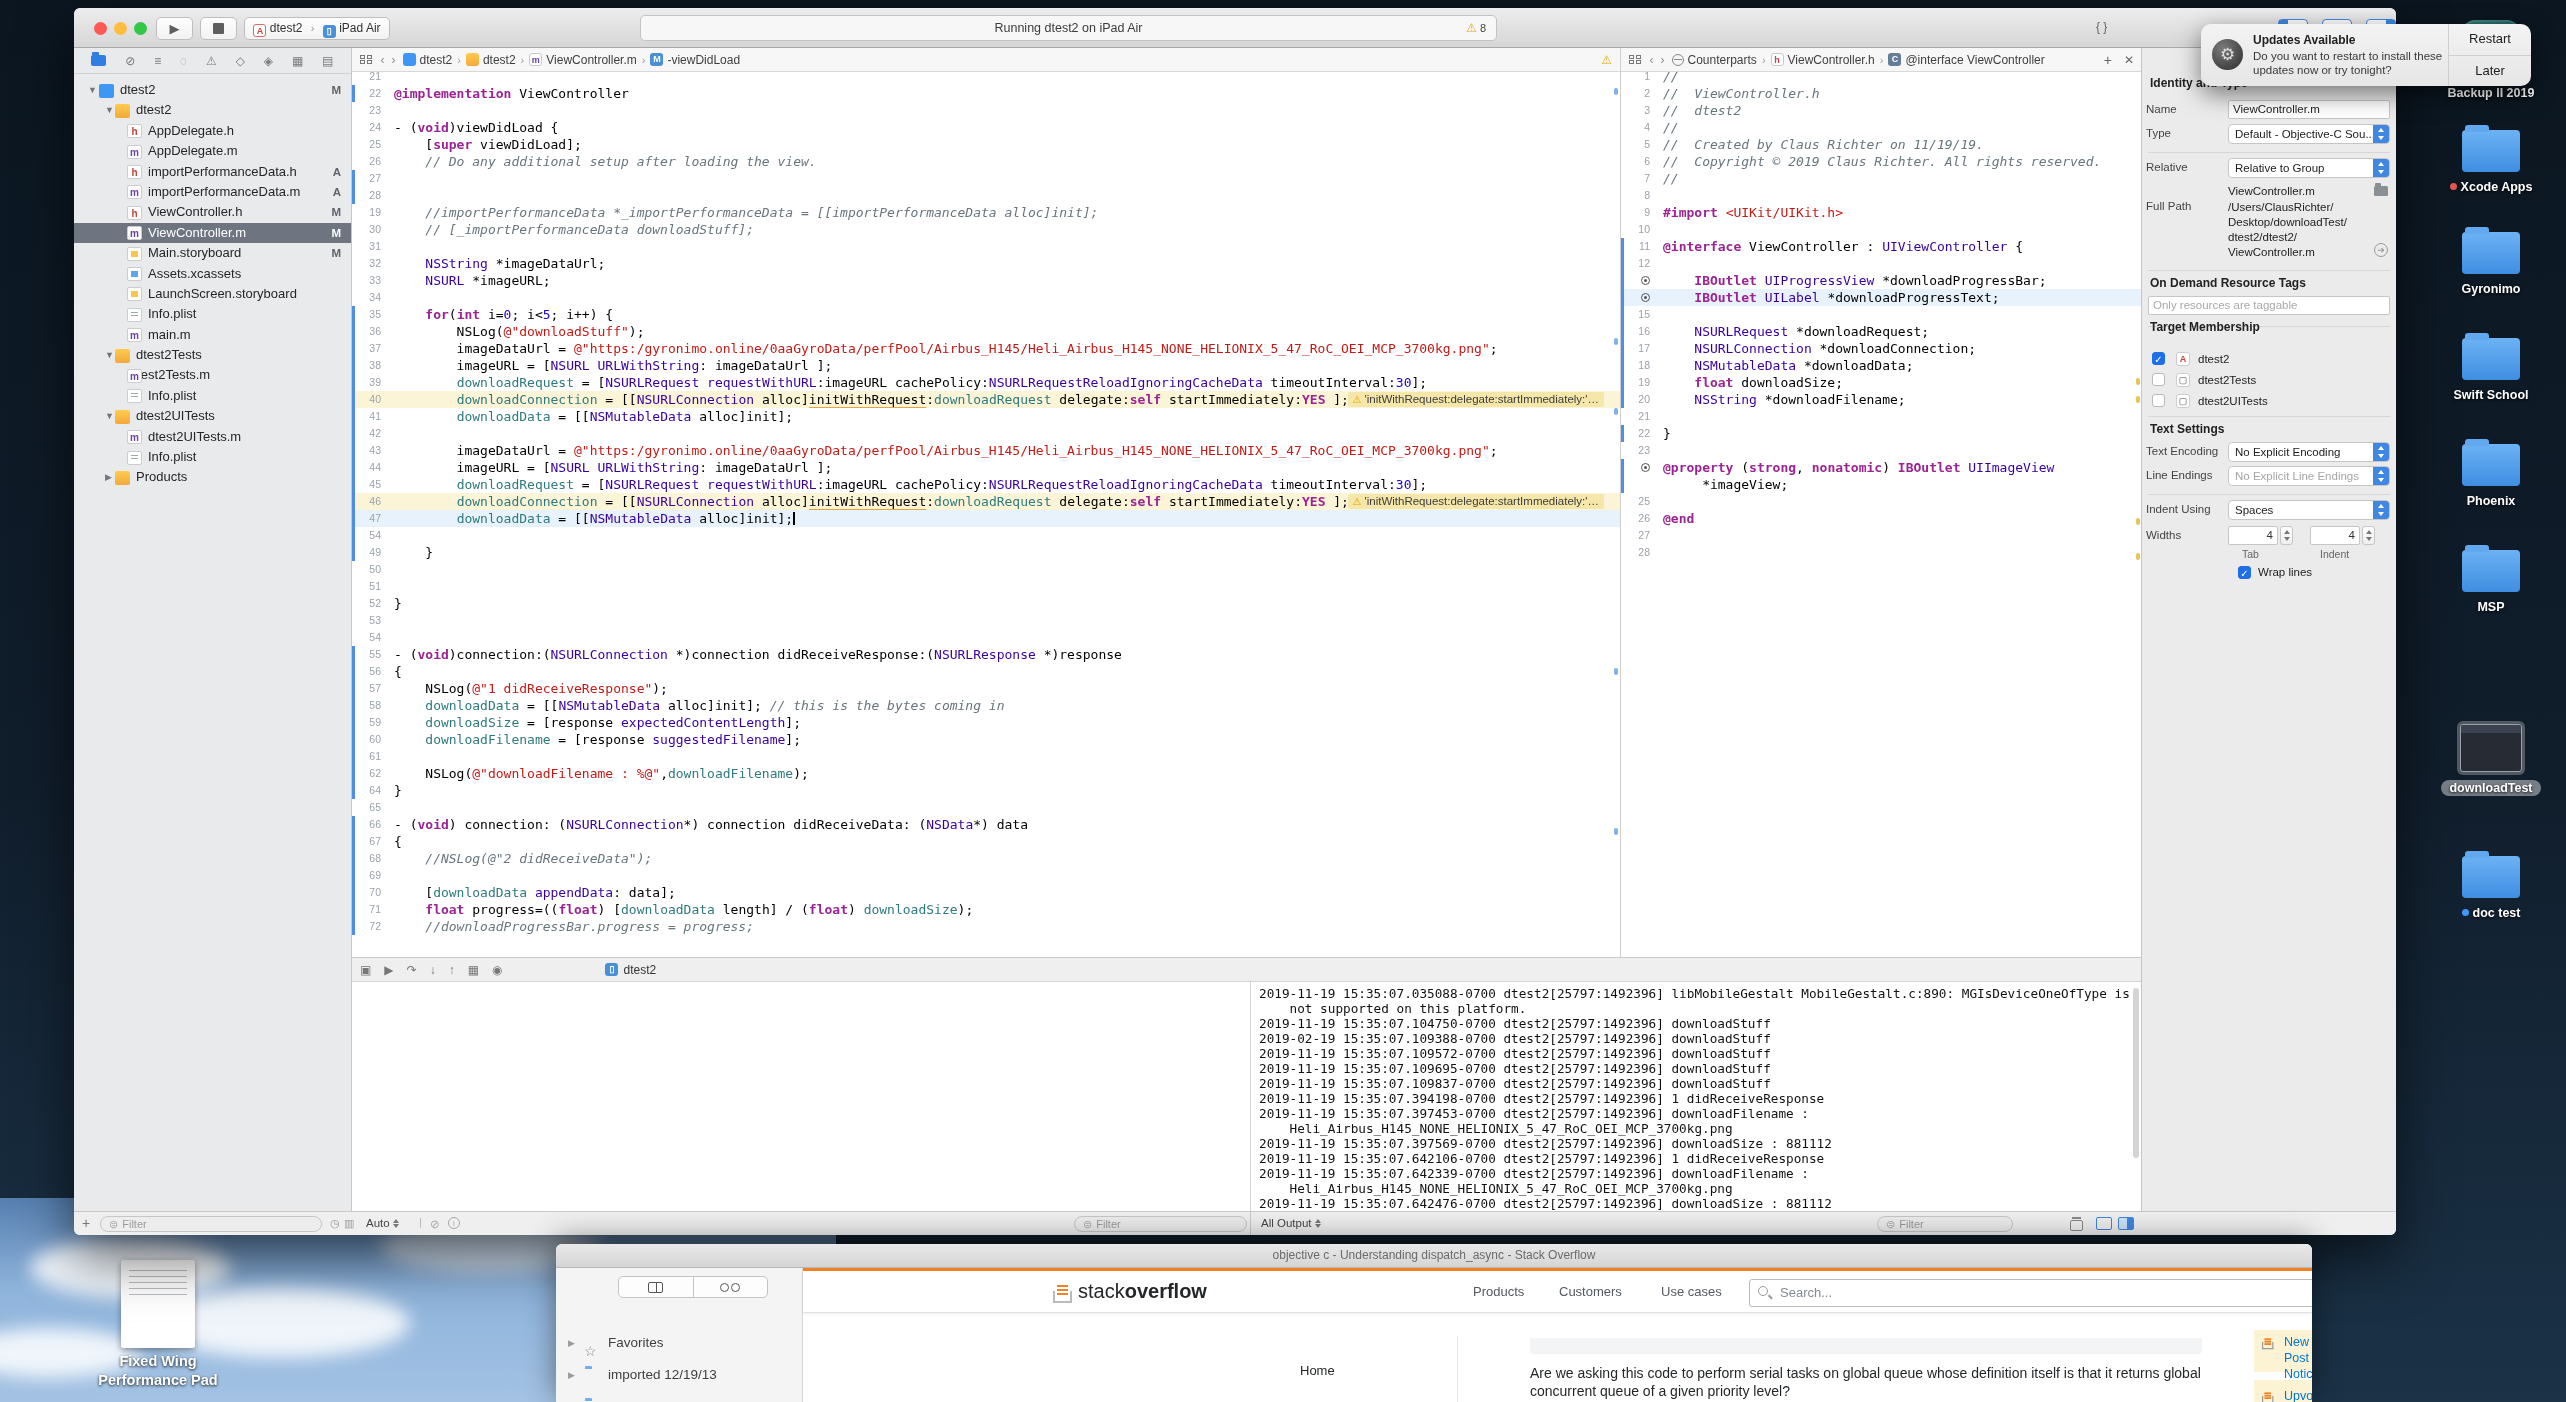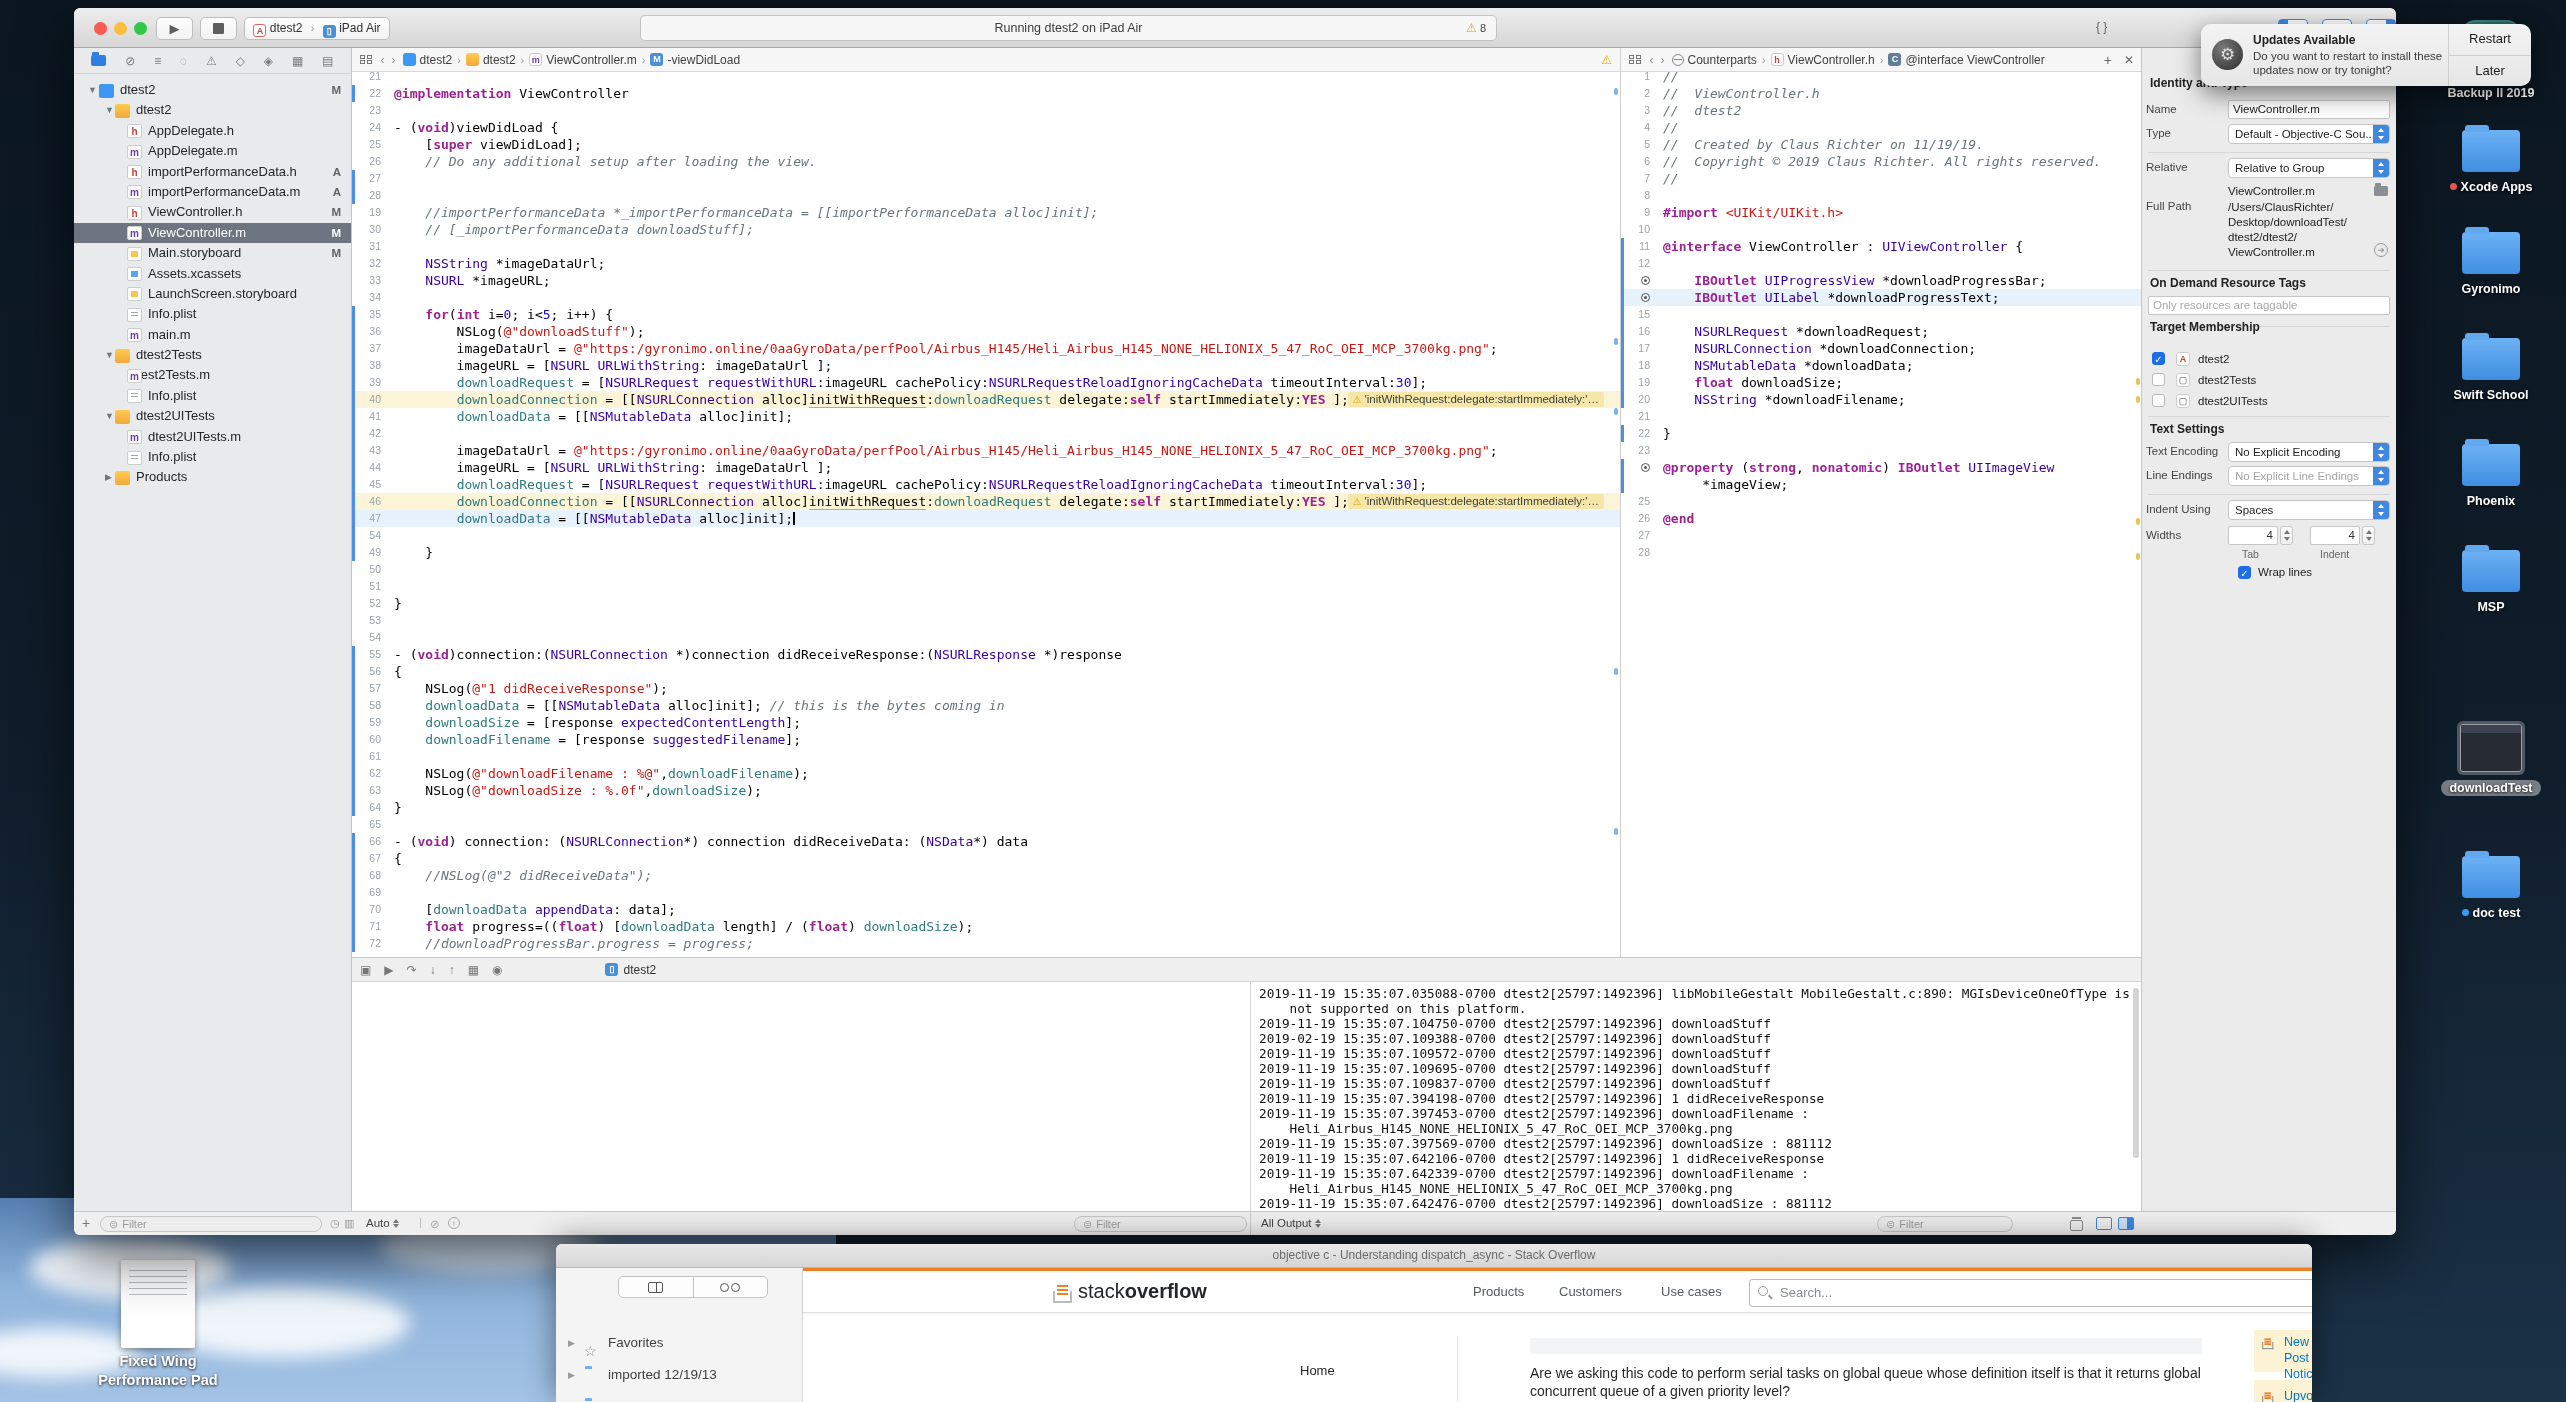--- a/index.html
+++ b/index.html
@@ -372,21 +372,20 @@
           <div class="crow"><span class="gut">53</span><span class="ccode"></span></div>
           <div class="crow"><span class="gut">54</span><span class="ccode"></span></div>
           <div class="crow"><i class="chg"></i><span class="gut">55</span><span class="ccode"><span class="pl">- (</span><span class="kw">void</span><span class="pl">)connection:(</span><span class="ty">NSURLConnection</span><span class="pl"> *)connection didReceiveResponse:(</span><span class="ty">NSURLResponse</span><span class="pl"> *)response</span></span></div>
           <div class="crow"><i class="chg"></i><span class="gut">56</span><span class="ccode"><span class="pl">{</span></span></div>
           <div class="crow"><i class="chg"></i><span class="gut">57</span><span class="ccode"><span class="pl">    NSLog(</span><span class="st">@"1 didReceiveResponse"</span><span class="pl">);</span></span></div>
           <div class="crow"><i class="chg"></i><span class="gut">58</span><span class="ccode"><span class="pl">    </span><span class="iv">downloadData</span><span class="pl"> = [[</span><span class="ty">NSMutableData</span><span class="pl"> alloc]init]; </span><span class="cm">// this is the bytes coming in</span></span></div>
           <div class="crow"><i class="chg"></i><span class="gut">59</span><span class="ccode"><span class="pl">    </span><span class="iv">downloadSize</span><span class="pl"> = [response </span><span class="ty">expectedContentLength</span><span class="pl">];</span></span></div>
           <div class="crow"><i class="chg"></i><span class="gut">60</span><span class="ccode"><span class="pl">    </span><span class="iv">downloadFilename</span><span class="pl"> = [response </span><span class="ty">suggestedFilename</span><span class="pl">];</span></span></div>
           <div class="crow"><i class="chg"></i><span class="gut">61</span><span class="ccode"></span></div>
           <div class="crow"><i class="chg"></i><span class="gut">62</span><span class="ccode"><span class="pl">    NSLog(</span><span class="st">@"downloadFilename : %@"</span><span class="pl">,</span><span class="iv">downloadFilename</span><span class="pl">);</span></span></div>
-          <div class="crow"><i class="chg"></i><span class="gut">63</span><span class="ccode"><span class="pl">    NSLog(</span><span class="st">@"downloadSize : %.0f"</span><span class="pl">,</span><span class="iv">downloadSize</span><span class="pl">);</span></span></div>
           <div class="crow"><i class="chg"></i><span class="gut">64</span><span class="ccode"><span class="pl">}</span></span></div>
           <div class="crow"><span class="gut">65</span><span class="ccode"></span></div>
           <div class="crow"><i class="chg"></i><span class="gut">66</span><span class="ccode"><span class="pl">- (</span><span class="kw">void</span><span class="pl">) connection: (</span><span class="ty">NSURLConnection</span><span class="pl">*) connection didReceiveData: (</span><span class="ty">NSData</span><span class="pl">*) data</span></span></div>
           <div class="crow"><i class="chg"></i><span class="gut">67</span><span class="ccode"><span class="pl">{</span></span></div>
           <div class="crow"><i class="chg"></i><span class="gut">68</span><span class="ccode"><span class="cm">    //NSLog(@"2 didReceiveData");</span></span></div>
           <div class="crow"><i class="chg"></i><span class="gut">69</span><span class="ccode"></span></div>
           <div class="crow"><i class="chg"></i><span class="gut">70</span><span class="ccode"><span class="pl">    [</span><span class="iv">downloadData</span><span class="pl"> </span><span class="ty">appendData</span><span class="pl">: data];</span></span></div>
           <div class="crow"><i class="chg"></i><span class="gut">71</span><span class="ccode"><span class="pl">    </span><span class="kw">float</span><span class="pl"> progress=((</span><span class="kw">float</span><span class="pl">) [</span><span class="iv">downloadData</span><span class="pl"> length] / (</span><span class="kw">float</span><span class="pl">) </span><span class="iv">downloadSize</span><span class="pl">);</span></span></div>
           <div class="crow"><i class="chg"></i><span class="gut">72</span><span class="ccode"><span class="cm">    //downloadProgressBar.progress = progress;</span></span></div>
         </div>

